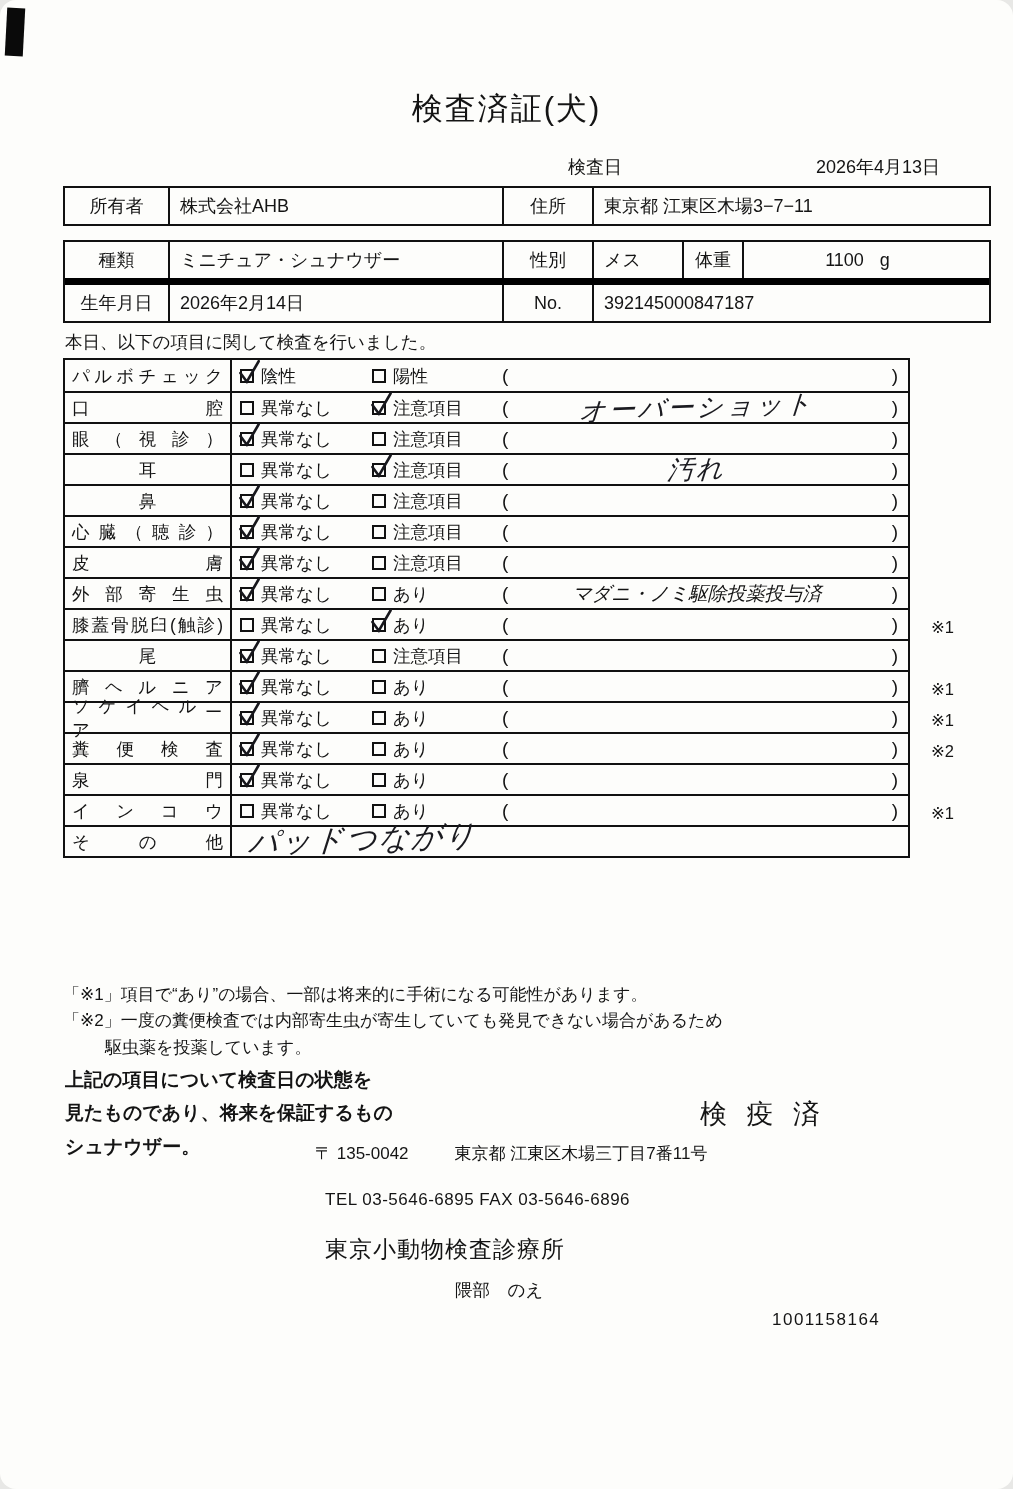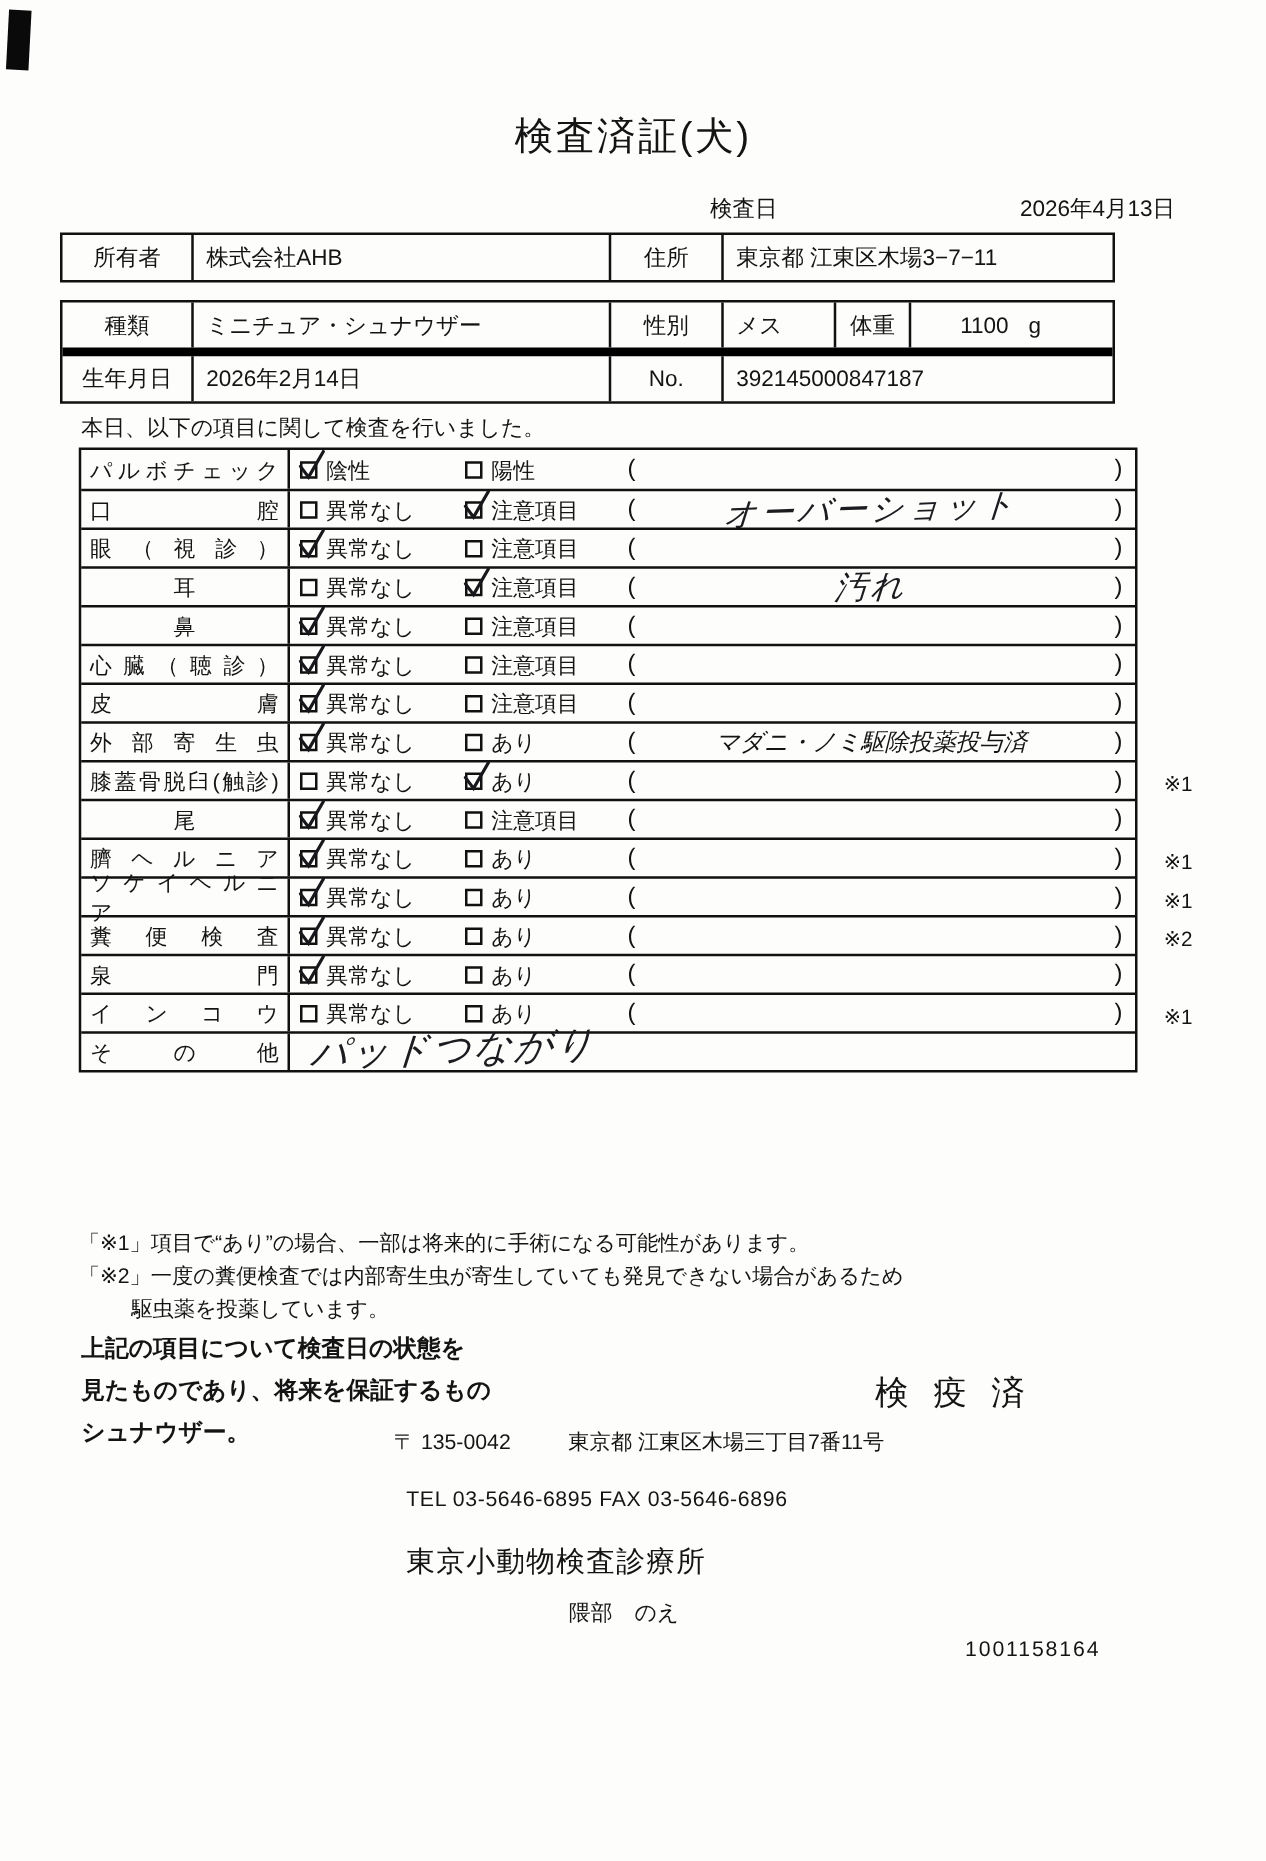--- a/index.html
+++ b/index.html
@@ -1,29 +1,29 @@
 <!DOCTYPE html>
 <html><head>
 <meta charset="utf-8">
 <style>
   * { margin:0; padding:0; box-sizing:border-box; }
   html,body { background:#e8e8e6; }
   body { font-family:"Liberation Sans","DejaVu Sans",sans-serif; color:#141414; }
   .sheet {
     position:relative; width:1013px; height:1489px; margin:0 auto;
-    background:#fdfdfb; overflow:hidden;
+    background:#fdfdfb; overflow:hidden;border-radius:16px;
   }
   .scan-artifact { position:absolute; left:6px; top:8px; width:18px; height:48px; background:#0a0a0a; transform:rotate(3deg); }
 
   .title { position:absolute; top:88px; left:0; width:100%; text-align:center; font-size:31px; letter-spacing:2px; }
 
   .date-row { position:absolute; top:155px; left:568px; width:372px; display:flex; justify-content:space-between; font-size:18px; }
 
   
-  .tbl { position:absolute; left:48px; width:844px; border:2px solid #111; background:#fdfdfb; }
+  .tbl { position:absolute; left:63px; width:928px; border:2px solid #111; background:#fdfdfb; }
   .tbl-row { display:flex; }
   .tbl-row + .tbl-row { border-top:7px solid #000000; }
   .cell { display:flex; align-items:center; padding:0 10px; font-size:18px; height:36px; }
   .cell.lab { justify-content:center; padding:0 4px; }
   .cell.bl { border-left:2px solid #111; }
   .owner-table { top:186px; }
   .info-table  { top:240px; }
   .w103{width:103px;} .w334{width:334px;} .w90{width:90px;} .w60{width:60px;} .grow{flex:1;}
   .weight-cell { justify-content:center; gap:16px; padding-right:28px; }
 

